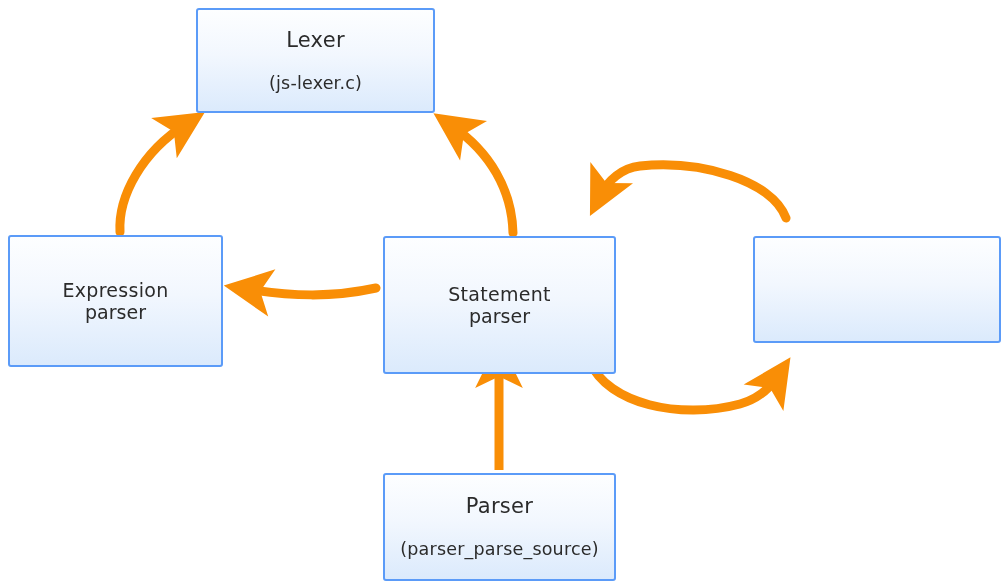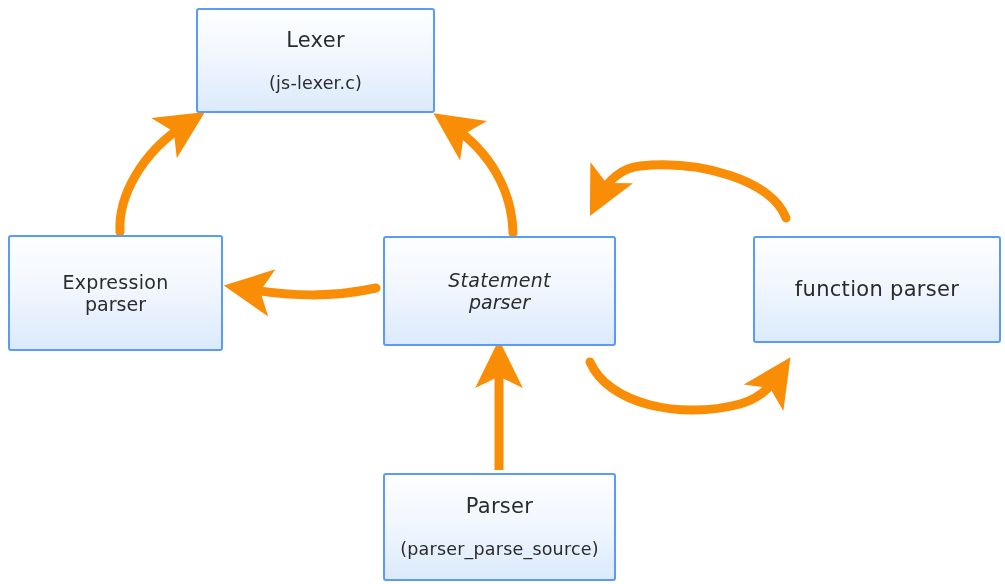--- a/index.html
+++ b/index.html
@@ -54,22 +54,22 @@
     position: absolute;
     left: 0;
     top: 0;
     width: 1005px;
     height: 584px;
     pointer-events: none;
   }
 
   
   #node-lexer      { left: 196px; top:   8px; width: 239px; height: 105px; }
-  #node-expr       { left:   8px; top: 235px; width: 215px; height: 116px; }
-  #node-statement  { left: 383px; top: 236px; width: 233px; height: 110px; font-style: italic; }
+  #node-expr       { left:   8px; top: 235px; width: 215px; height: 132px; }
+  #node-statement  { left: 383px; top: 236px; width: 233px; height: 138px; }
   #node-function   { left: 753px; top: 236px; width: 248px; height: 107px; }
   #node-parser     { left: 383px; top: 473px; width: 233px; height: 108px; }
 </style>
 </head>
 <body>
 
 <div id="canvas">
 
   <svg id="arrow-layer" viewBox="0 0 1005 584" width="1005" height="584" xmlns="http://www.w3.org/2000/svg">
     <defs>
@@ -112,21 +112,20 @@
     <span class="title">Expression</span>
     <span class="title-2">parser</span>
   </div>
 
   <div class="node two-line" id="node-statement">
     <span class="title">Statement</span>
     <span class="title-2">parser</span>
   </div>
 
   <div class="node" id="node-function">
-    <span class="title">function parser</span>
   </div>
 
   <div class="node" id="node-parser">
     <span class="title">Parser</span>
     <span class="sub">(parser_parse_source)</span>
   </div>
 
 </div>
 
 </body></html>

